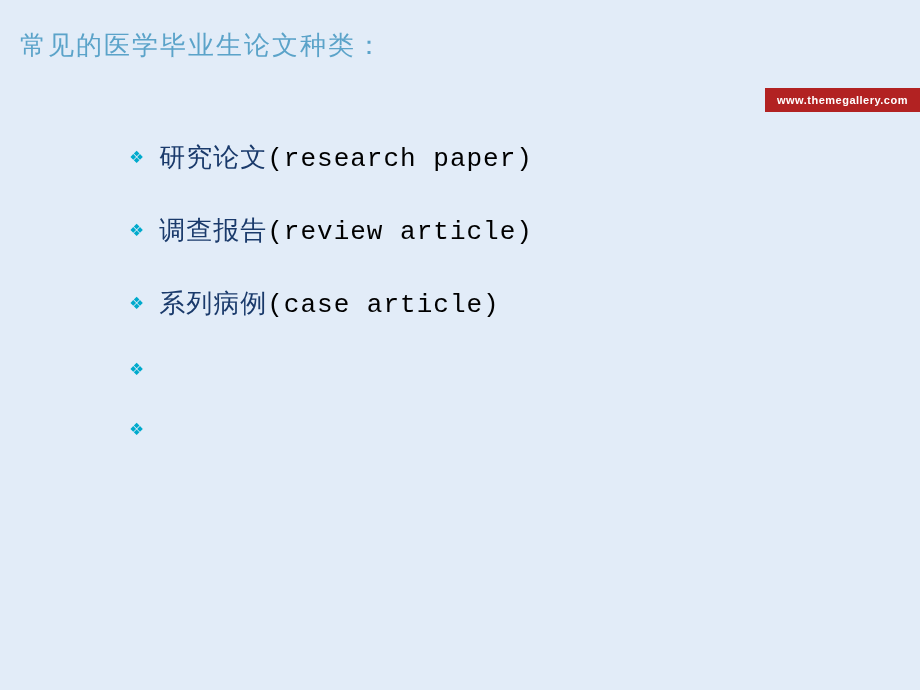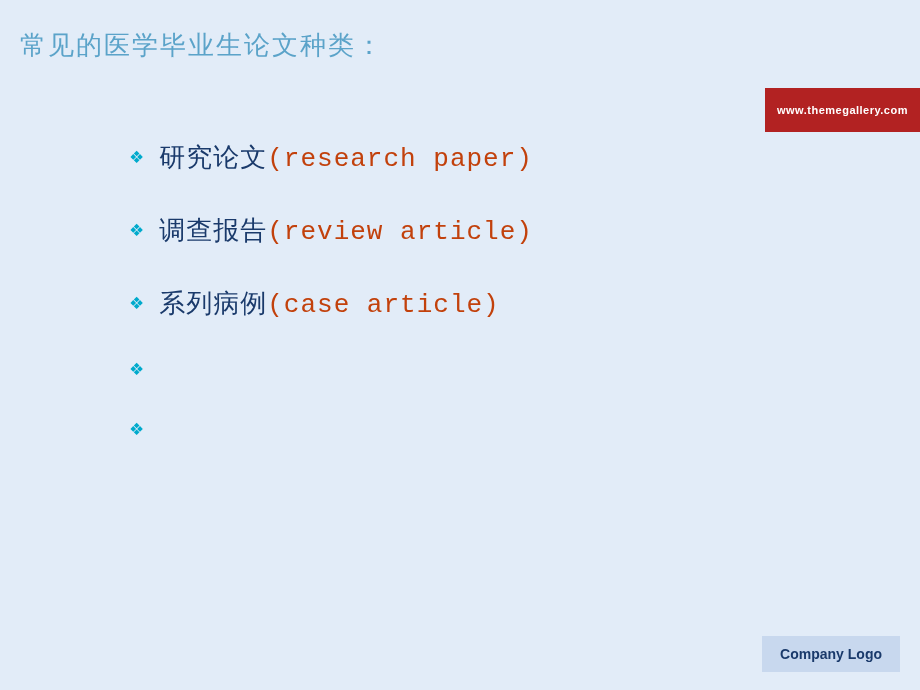--- a/index.html
+++ b/index.html
@@ -38,21 +38,21 @@
 
     .website-badge {
       position: absolute;
       top: 88px;
       right: 0px;
       background-color: #b22222;
       color: #ffffff;
       font-size: 11px;
       font-family: Arial, sans-serif;
       font-weight: bold;
-      padding: 16px 12px;
+      padding: 6px 12px;
       letter-spacing: 0.5px;
     }
 
     .content-area {
       position: absolute;
       top: 140px;
       left: 130px;
       right: 60px;
     }
 
@@ -65,21 +65,21 @@
     .item-text {
       font-size: 26px;
       color: #1a3a6b;
       font-family: 'Microsoft YaHei', 'SimHei', 'Courier New', Courier, monospace;
       letter-spacing: 1px;
     }
 
     .item-text .en {
       font-family: 'Courier New', Courier, monospace;
       font-size: 26px;
-      color: #c2410c;
+      color: #000000;
     }
 
     .company-logo {
       position: absolute;
       bottom: 18px;
       right: 20px;
       background-color: #c8d8ee;
       padding: 10px 18px;
       color: #1a3a6b;
       font-size: 14px;
@@ -131,15 +131,14 @@
     <div class="list-item">
       <span class="diamond-icon">❖</span>
     </div>
 
     <div class="list-item">
       <span class="diamond-icon">❖</span>
     </div>
 
   </div>
 
-  <div class="company-logo">Company Logo</div>
 
 </div>
 
 </body></html>

